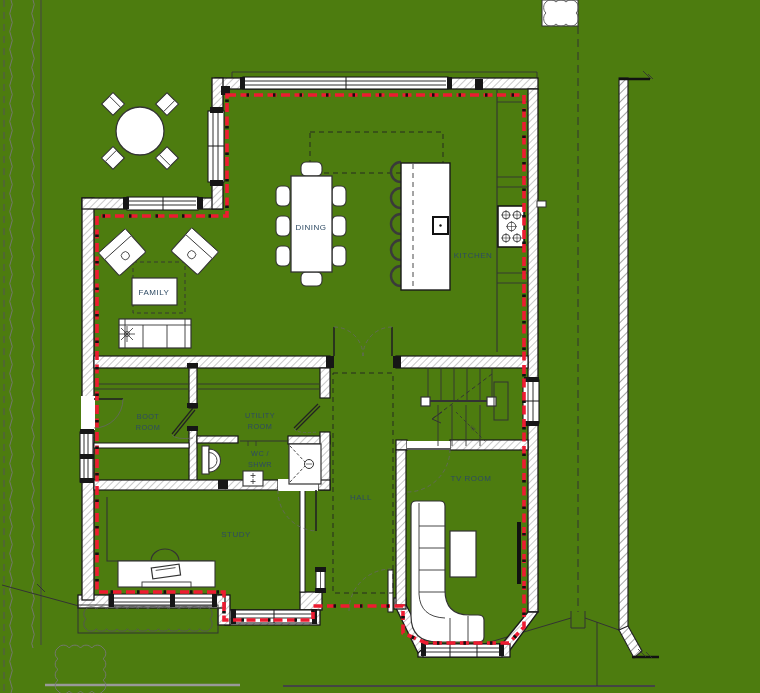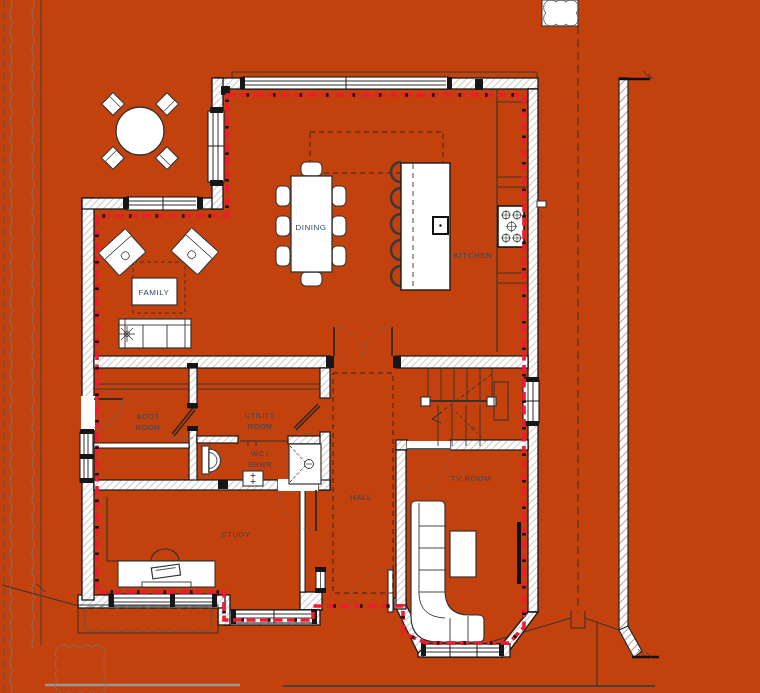--- a/index.html
+++ b/index.html
@@ -1,16 +1,16 @@
 <!DOCTYPE html>
 <html><head>
 <meta charset="utf-8">
 <style>
   html,body{margin:0;padding:0;background:#ffffff;}
-  #page{position:relative;width:760px;height:693px;background:#c2410c;overflow:hidden;}
+  #page{position:relative;width:760px;height:693px;background:#4d7c0f;overflow:hidden;}
   svg{position:absolute;left:0;top:0;}
   .lbl{font-family:"Liberation Sans",sans-serif;font-size:8px;fill:#2e4a63;letter-spacing:.5px;}
   .lbl2{font-family:"Liberation Sans",sans-serif;font-size:7.3px;fill:#2e4a63;letter-spacing:.4px;}
   .tiny{font-family:"Liberation Sans",sans-serif;font-size:5px;fill:#444;}
   text{text-anchor:middle;}
 </style>
 </head>
 <body>
 
 <div id="page">

